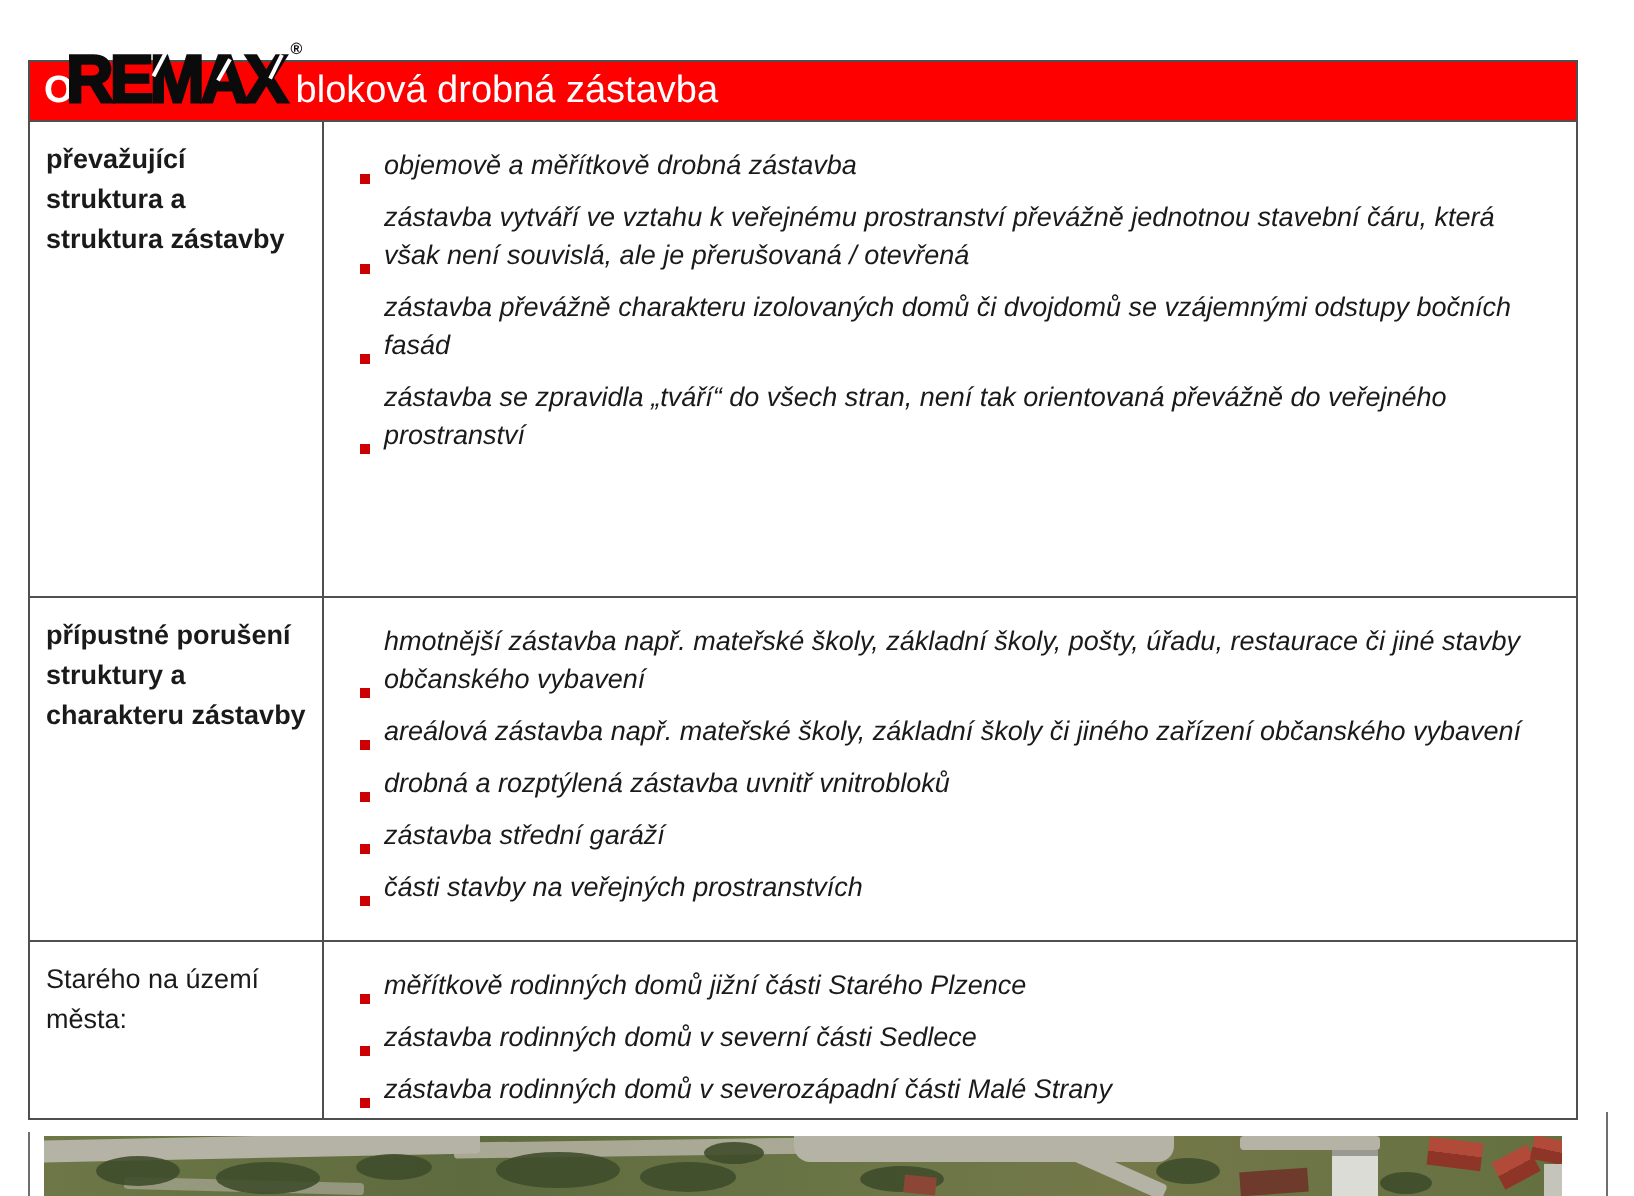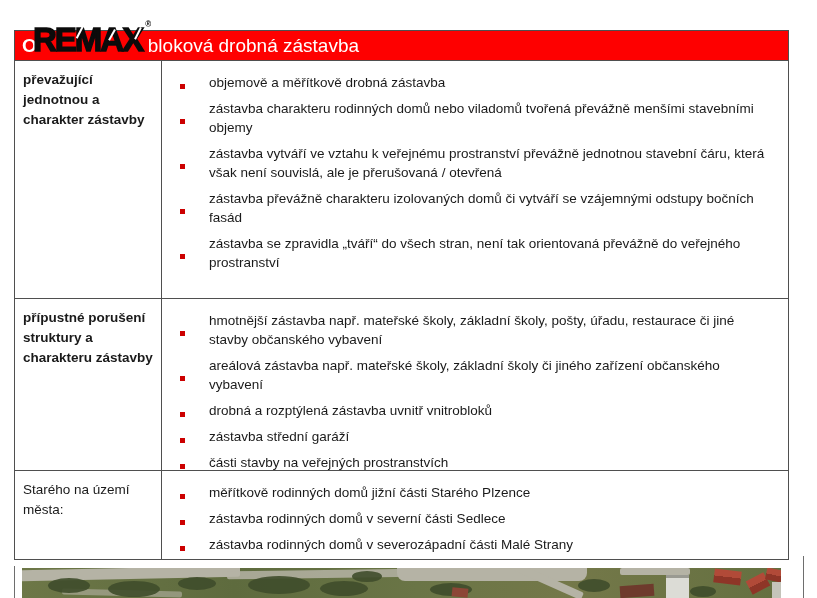--- a/index.html
+++ b/index.html
@@ -25,21 +25,21 @@
 
   .t-row{display:grid;grid-template-columns:147px 1fr;border-top:1px solid #4f4f4f;
          overflow:hidden;box-sizing:border-box;}
   .row-1{height:238px;}
   .row-2{height:172px;}
   .row-3{height:89px;}
   .label-cell{border-right:1px solid #4f4f4f;padding:9px 6px 0 8px;box-sizing:border-box;
               font-size:13.5px;line-height:20px;}
   .label-bold{font-weight:bold;}
   .content-cell{padding:12px 20px 0 18px;box-sizing:border-box;}
-  .bullet-item{display:flex;gap:24px;margin-bottom:7px;align-items:center;}
+  .bullet-item{display:flex;gap:7px;margin-bottom:7px;align-items:flex-end;font-style:italic;}
   .bullet{width:5px;height:5px;background:#cc0000;margin-top:7px;flex:0 0 auto;}
   .bullet-text{font-size:13.5px;line-height:19px;max-width:588px;}
 
   
   .aerial{position:absolute;left:22px;top:568px;width:759px;height:30px;overflow:hidden;
           background:linear-gradient(90deg,#6d7747,#5e6b3e 28%,#6a7546 52%,#747849 72%,#647040);}
   .aerial div{position:absolute;}
   .road{background:#b5b3a5;border-radius:2px;}
   .tree{background:#3f4d2b;border-radius:50%;opacity:.9;}
   .roof-red{background:linear-gradient(180deg,#b14a38 50%,#8e3527 50%);}
@@ -60,37 +60,33 @@
         <span>REMAX</span>
         <span class="reg">®</span>
         <span class="logo-sliver sliver-1"></span>
         <span class="logo-sliver sliver-2"></span>
         <span class="logo-sliver sliver-3"></span>
       </span>
       <span class="title-rest">bloková drobná zástavba</span>
     </div>
 
     <div class="t-row row-1">
-      <div class="label-cell label-bold">převažující jednotnou a charakter zástavby</div>
+      <div class="label-cell label-bold">převažující struktura a struktura zástavby</div>
       <div class="content-cell">
         <div class="bullet-item">
           <span class="bullet"></span>
           <span class="bullet-text">objemově a měřítkově drobná zástavba</span>
         </div>
         <div class="bullet-item">
           <span class="bullet"></span>
-          <span class="bullet-text">zástavba charakteru rodinných domů nebo viladomů tvořená převážně menšími stavebními objemy</span>
-        </div>
-        <div class="bullet-item">
-          <span class="bullet"></span>
           <span class="bullet-text">zástavba vytváří ve vztahu k veřejnému prostranství převážně jednotnou stavební čáru, která však není souvislá, ale je přerušovaná / otevřená</span>
         </div>
         <div class="bullet-item">
           <span class="bullet"></span>
-          <span class="bullet-text">zástavba převážně charakteru izolovaných domů či vytváří se vzájemnými odstupy bočních fasád</span>
+          <span class="bullet-text">zástavba převážně charakteru izolovaných domů či dvojdomů se vzájemnými odstupy bočních fasád</span>
         </div>
         <div class="bullet-item">
           <span class="bullet"></span>
           <span class="bullet-text">zástavba se zpravidla „tváří“ do všech stran, není tak orientovaná převážně do veřejného prostranství</span>
         </div>
       </div>
     </div>
 
     <div class="t-row row-2">
       <div class="label-cell label-bold">přípustné porušení struktury a charakteru zástavby</div>

